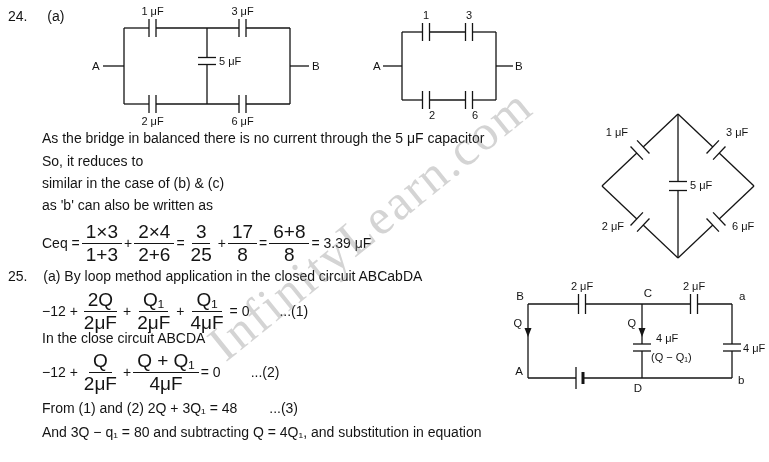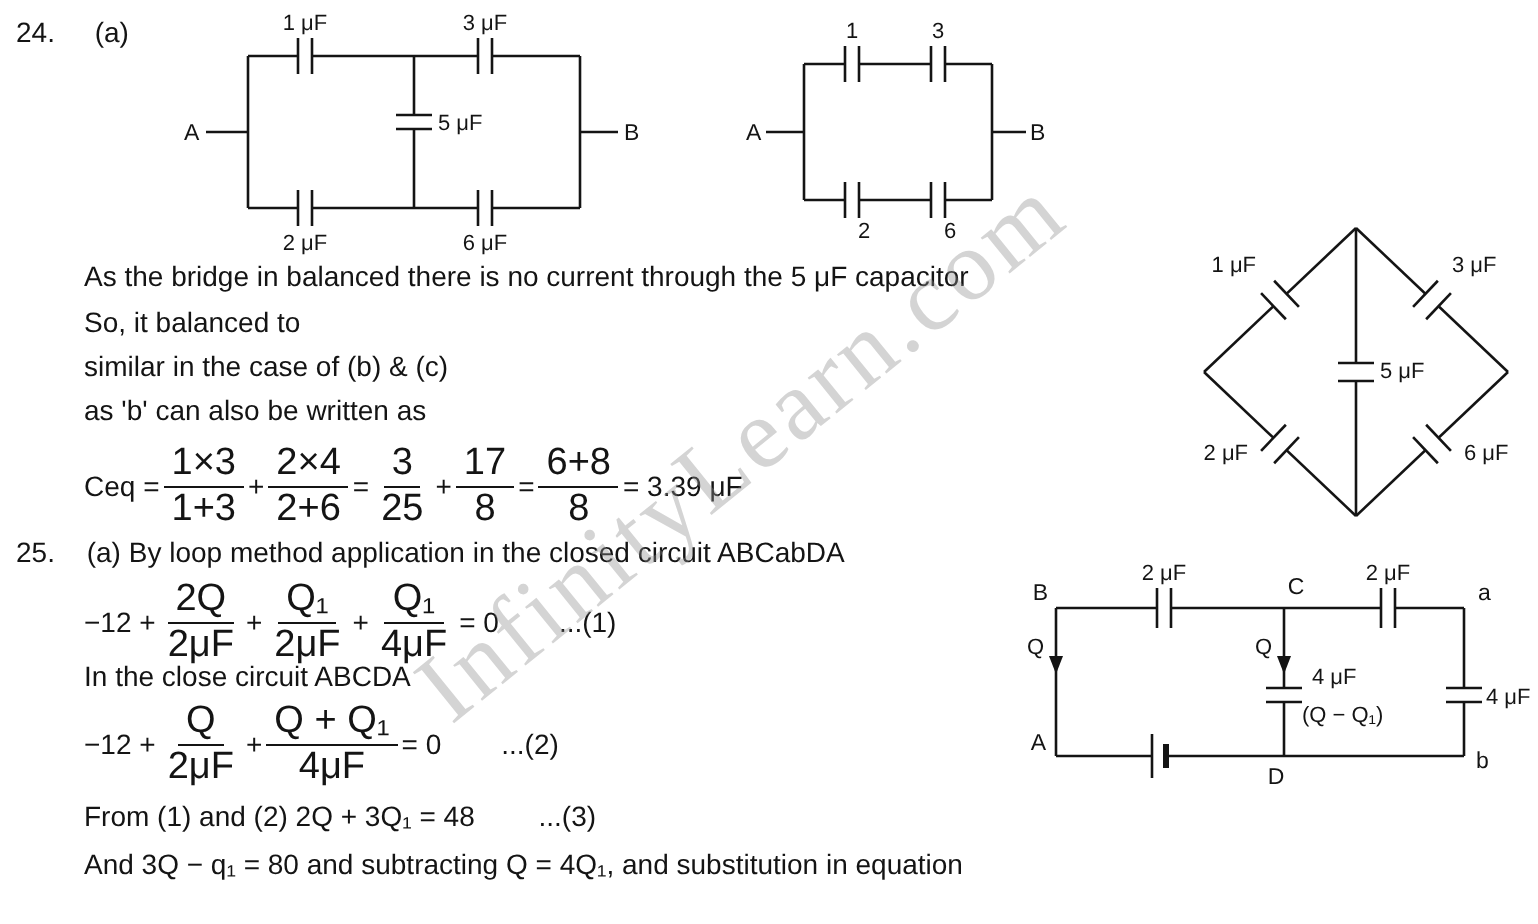--- a/index.html
+++ b/index.html
@@ -119,21 +119,21 @@
     <use href="#capsym" transform="translate(90,80) rotate(90)"></use>
   </g>
   <text x="40" y="30" text-anchor="end">1 μF</text>
   <text x="138" y="30">3 μF</text>
   <text x="102" y="83">5 μF</text>
   <text x="36" y="124" text-anchor="end">2 μF</text>
   <text x="144" y="124">6 μF</text>
 </svg>
 
 <div class="abs" style="left:42px; top:130px;">As the bridge in balanced there is no current through the 5 μF capacitor</div>
-<div class="abs" style="left:42px; top:153px;">So, it balanced to</div>
+<div class="abs" style="left:42px; top:153px;">So, it reduces to</div>
 <div class="abs" style="left:42px; top:175px;">similar in the case of (b) &amp; (c)</div>
 <div class="abs" style="left:42px; top:197px;">as 'b' can also be written as</div>
 
 <div class="abs eq" style="left:42px; top:221px;">
   <span>Ceq =</span>
   <span class="frac">
     <span class="num">1×3</span>
     <span class="den">1+3</span>
   </span>
   <span>+</span>

